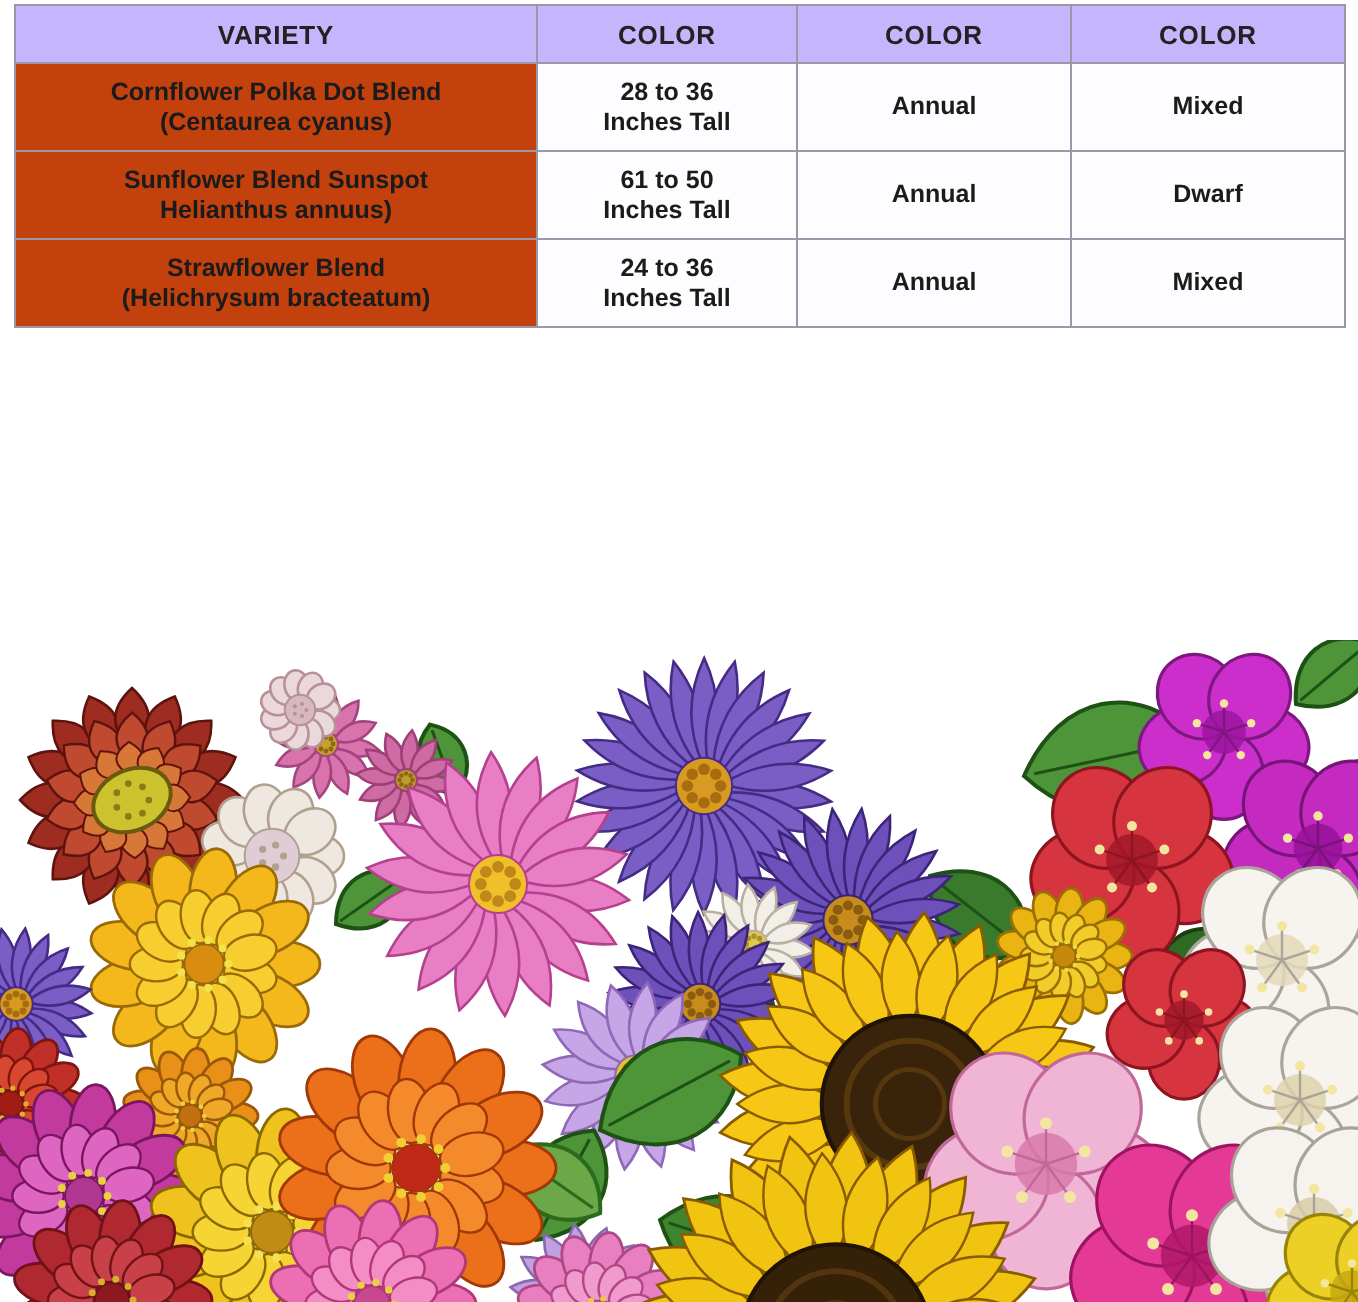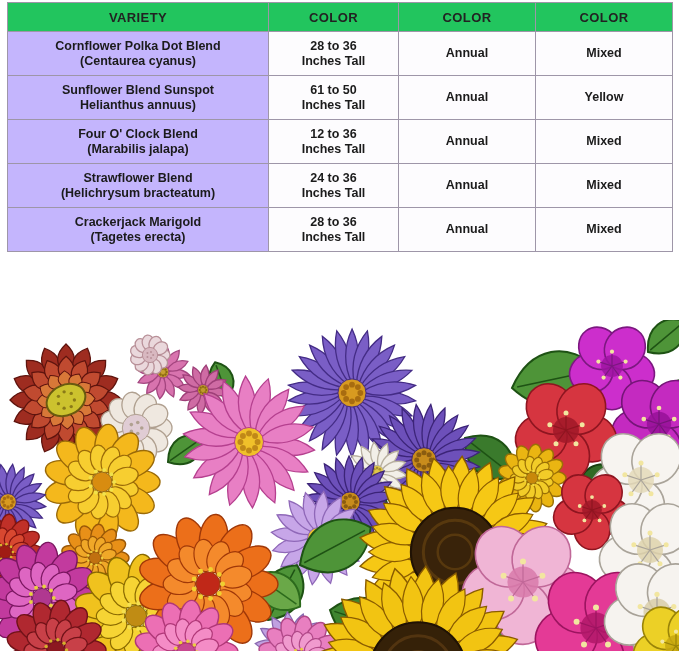--- a/index.html
+++ b/index.html
@@ -2,25 +2,25 @@
 <html><head>
 <meta charset="utf-8">
 <style>
   html,body{margin:0;padding:0;background:#fff;}
   body{width:679px;height:651px;position:relative;overflow:hidden;
        font-family:"Liberation Sans","DejaVu Sans",sans-serif;}
   .seed-table{position:absolute;left:7px;top:2px;width:665px;border-collapse:collapse;
               table-layout:fixed;}
   .seed-table th,.seed-table td{border:1px solid #9e96a8;text-align:center;
               vertical-align:middle;padding:2px 4px;color:#1b1b1b;}
-  .seed-table th{background:#22c55e;font-size:13px;font-weight:bold;height:24px;
+  .seed-table th{background:#c4b5fd;font-size:13px;font-weight:bold;height:24px;
               letter-spacing:.4px;color:#222;}
   .seed-table td{font-size:12.5px;font-weight:bold;height:39px;line-height:15px;
               background:#fdfcfe;}
-  .seed-table td.variety{background:#c4b5fd;}
+  .seed-table td.variety{background:#c2410c;}
   .cell-line{display:block;}
   .illustration{position:absolute;left:0;top:320px;width:679px;height:331px;}
   .illustration svg{display:block;}
 </style>
 </head>
 <body>
 
 <table class="seed-table">
   <colgroup>
     <col style="width:261px">
@@ -59,62 +59,30 @@
           <span class="cell-line">Helianthus annuus)</span>
         </td>
         <td>
           <span class="cell-line">61 to 50</span>
           <span class="cell-line">Inches Tall</span>
         </td>
         <td>
           <span class="cell-line">Annual</span>
         </td>
         <td>
-          <span class="cell-line">Yellow</span>
-        </td>
-      </tr>
-      <tr>
-        <td class="variety">
-          <span class="cell-line">Four O' Clock Blend</span>
-          <span class="cell-line">(Marabilis jalapa)</span>
-        </td>
-        <td>
-          <span class="cell-line">12 to 36</span>
-          <span class="cell-line">Inches Tall</span>
-        </td>
-        <td>
-          <span class="cell-line">Annual</span>
-        </td>
-        <td>
-          <span class="cell-line">Mixed</span>
+          <span class="cell-line">Dwarf</span>
         </td>
       </tr>
       <tr>
         <td class="variety">
           <span class="cell-line">Strawflower Blend</span>
           <span class="cell-line">(Helichrysum bracteatum)</span>
         </td>
         <td>
           <span class="cell-line">24 to 36</span>
-          <span class="cell-line">Inches Tall</span>
-        </td>
-        <td>
-          <span class="cell-line">Annual</span>
-        </td>
-        <td>
-          <span class="cell-line">Mixed</span>
-        </td>
-      </tr>
-      <tr>
-        <td class="variety">
-          <span class="cell-line">Crackerjack Marigold</span>
-          <span class="cell-line">(Tagetes erecta)</span>
-        </td>
-        <td>
-          <span class="cell-line">28 to 36</span>
           <span class="cell-line">Inches Tall</span>
         </td>
         <td>
           <span class="cell-line">Annual</span>
         </td>
         <td>
           <span class="cell-line">Mixed</span>
         </td>
       </tr>
     </tbody>

